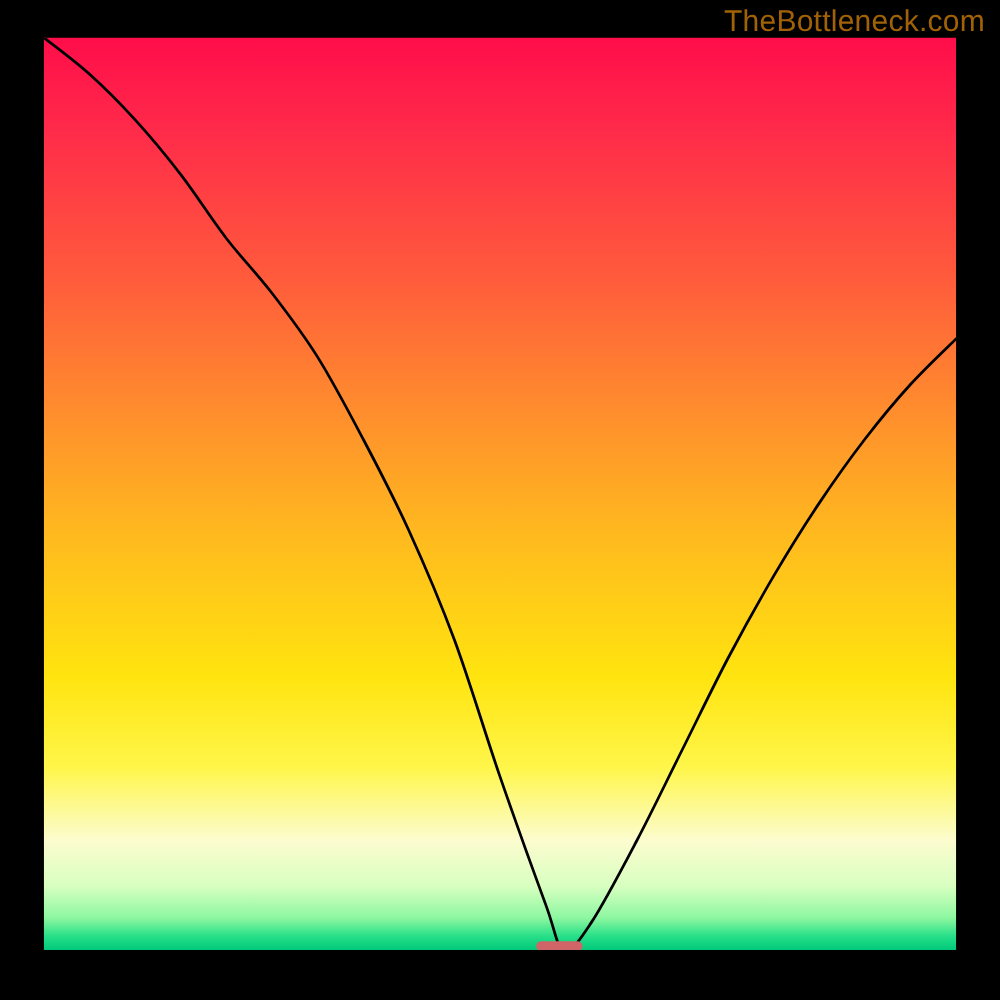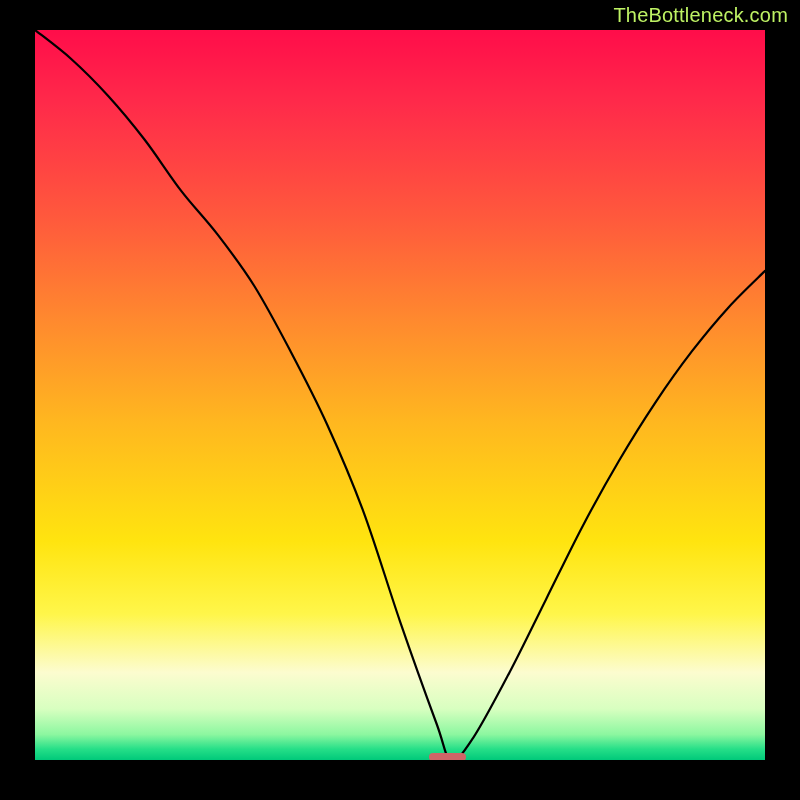--- a/index.html
+++ b/index.html
@@ -14,22 +14,22 @@
   .frame {
     position: relative;
     width: 800px;
     height: 800px;
     background: #000;
   }
   .watermark {
     position: absolute;
     top: 4px;
     right: 12px;
-    color: #bef264;
-    font-size: 20px;
+    color: #a16207;
+    font-size: 24px;
     font-weight: 500;
     letter-spacing: 0.2px;
   }
   .plot-area {
     position: absolute;
     left: 35px;
     top: 30px;
     width: 730px;
     height: 730px;
     overflow: hidden;

